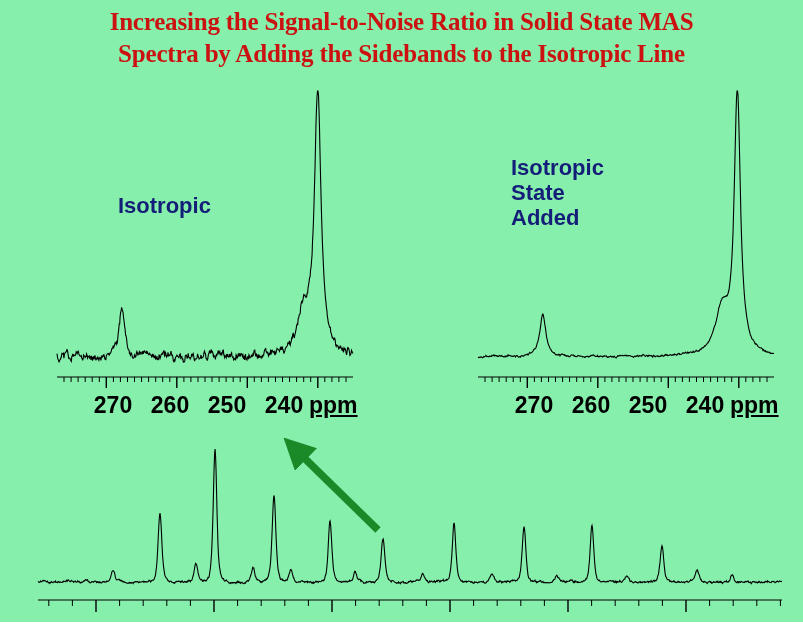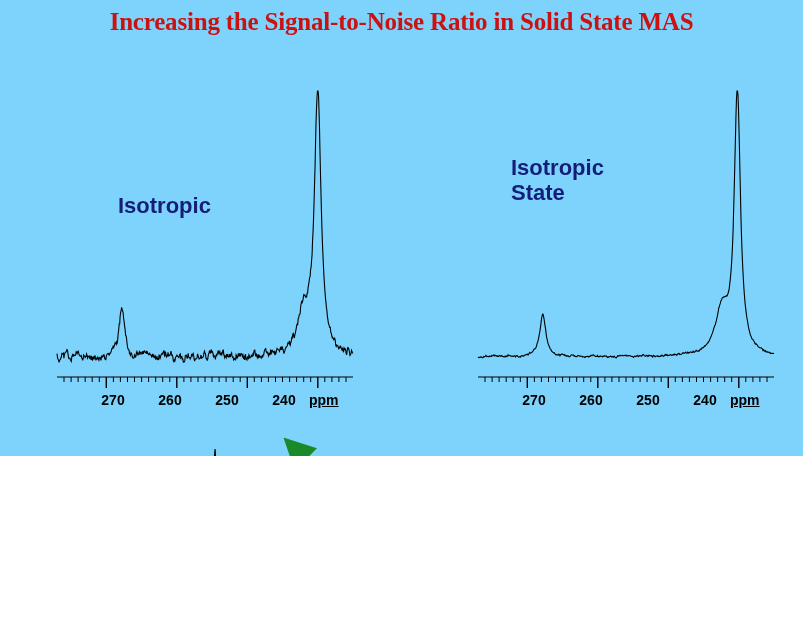--- a/index.html
+++ b/index.html
@@ -3,22 +3,22 @@
 <meta charset="utf-8">
 <style>
   html, body {
     margin: 0;
     padding: 0;
     background: #ffffff;
   }
   #slide {
     position: relative;
     width: 803px;
-    height: 456px;
-    background: #7dd3fc;
+    height: 622px;
+    background: #86efac;
     overflow: hidden;
     font-family: "Liberation Sans", sans-serif;
   }
 
   
   #title-block {
     position: absolute;
     top: 6px;
     left: 0;
     width: 803px;
@@ -44,21 +44,21 @@
     font-size: 22px;
     line-height: 25px;
     white-space: nowrap;
   }
   .annot .aline { display: block; }
 
   .axis-labels {
     position: absolute;
     font-family: "Liberation Sans", sans-serif;
     font-weight: bold;
-    font-size: 14px;
+    font-size: 23px;
     color: #000000;
   }
   .axis-labels span {
     position: absolute;
     transform: translateX(-50%);
     white-space: nowrap;
   }
   .axis-labels span.unit { transform: translateX(0); text-decoration: underline; }
 
   
@@ -78,20 +78,21 @@
     white-space: nowrap;
   }
 </style>
 </head>
 <body>
 
 <div id="slide">
 
   <div id="title-block">
     <span class="tline">Increasing the Signal-to-Noise Ratio in Solid State MAS</span>
+    <span class="tline">Spectra by Adding the Sidebands to the Isotropic Line</span>
   </div>
 
   <div class="panel" style="left:45px; top:85px;">
     <svg width="320" height="315" viewBox="0 0 320 315">
       <polyline id="left-trace" fill="none" stroke="#000000" stroke-width="1.1" points="12.0,268.6 12.5,272.5 13.0,274.2 13.5,275.1 14.0,277.4 14.5,275.7 15.0,274.8 15.5,274.2 15.9,273.0 16.4,271.5 16.9,268.4 17.4,268.8 17.9,268.7 18.4,268.2 18.9,273.1 19.4,269.6 19.9,268.3 20.4,267.2 20.9,267.0 21.4,266.5 21.9,264.6 22.4,264.8 22.9,268.1 23.3,271.0 23.8,273.4 24.3,273.1 24.8,273.2 25.3,274.6 25.8,275.4 26.3,276.4 26.8,271.7 27.3,270.4 27.8,268.9 28.3,271.7 28.8,270.1 29.3,270.6 29.8,270.2 30.3,270.4 30.7,269.6 31.2,266.7 31.7,267.2 32.2,268.5 32.7,266.7 33.2,266.1 33.7,267.9 34.2,270.1 34.7,270.7 35.2,271.1 35.7,270.9 36.2,270.5 36.7,273.1 37.2,273.4 37.7,275.3 38.1,273.7 38.6,270.0 39.1,270.7 39.6,270.9 40.1,272.5 40.6,271.6 41.1,271.3 41.6,269.0 42.1,270.6 42.6,273.0 43.1,271.4 43.6,271.8 44.1,271.1 44.6,272.8 45.1,271.5 45.5,272.2 46.0,274.9 46.5,270.9 47.0,272.4 47.5,275.6 48.0,272.6 48.5,272.0 49.0,274.4 49.5,271.9 50.0,270.3 50.5,273.8 51.0,274.9 51.5,274.1 52.0,272.3 52.5,274.4 52.9,272.3 53.4,273.5 53.9,275.1 54.4,273.0 54.9,272.3 55.4,272.9 55.9,275.4 56.4,272.6 56.9,270.3 57.4,272.1 57.9,271.7 58.4,270.0 58.9,269.7 59.4,271.5 59.9,274.5 60.3,272.8 60.8,275.1 61.3,270.9 61.8,270.0 62.3,268.7 62.8,268.7 63.3,268.5 63.8,269.7 64.3,270.1 64.8,268.2 65.3,268.3 65.8,267.5 66.3,266.1 66.8,263.6 67.3,263.7 67.7,262.7 68.2,260.6 68.7,262.4 69.2,261.1 69.7,259.4 70.2,257.6 70.7,258.1 71.2,259.3 71.7,256.8 72.2,257.9 72.7,254.4 73.2,248.5 73.7,244.6 74.2,239.0 74.7,239.0 75.1,231.8 75.6,227.4 76.1,225.8 76.6,222.3 77.1,224.4 77.6,225.6 78.1,227.9 78.6,233.0 79.1,236.5 79.6,241.1 80.1,244.2 80.6,250.1 81.1,251.0 81.6,254.0 82.1,259.0 82.5,261.7 83.0,264.0 83.5,264.5 84.0,265.1 84.5,268.7 85.0,269.1 85.5,270.3 86.0,267.7 86.5,268.4 87.0,270.2 87.5,272.9 88.0,273.0 88.5,273.2 89.0,272.7 89.5,269.9 89.9,270.7 90.4,272.0 90.9,271.4 91.4,268.0 91.9,266.5 92.4,268.1 92.9,270.5 93.4,268.4 93.9,267.7 94.4,266.7 94.9,269.8 95.4,267.6 95.9,267.2 96.4,268.1 96.9,269.0 97.3,268.9 97.8,266.0 98.3,268.9 98.8,266.5 99.3,265.9 99.8,266.5 100.3,267.8 100.8,267.8 101.3,266.7 101.8,268.8 102.3,266.3 102.8,268.6 103.3,268.8 103.8,269.8 104.3,269.3 104.7,268.4 105.2,269.5 105.7,270.1 106.2,270.1 106.7,271.8 107.2,270.7 107.7,268.8 108.2,272.2 108.7,269.5 109.2,273.1 109.7,271.7 110.2,271.0 110.7,274.6 111.2,271.5 111.7,273.2 112.1,272.3 112.6,274.4 113.1,273.8 113.6,274.3 114.1,269.6 114.6,271.0 115.1,273.3 115.6,271.7 116.1,269.8 116.6,269.1 117.1,268.4 117.6,269.1 118.1,267.5 118.6,266.1 119.1,266.0 119.5,270.7 120.0,269.7 120.5,266.5 121.0,270.9 121.5,272.0 122.0,270.5 122.5,270.8 123.0,267.3 123.5,270.7 124.0,270.1 124.5,270.7 125.0,270.2 125.5,268.7 126.0,266.1 126.5,269.4 126.9,270.4 127.4,270.1 127.9,272.7 128.4,276.1 128.9,276.8 129.4,275.2 129.9,276.5 130.4,272.9 130.9,271.7 131.4,271.4 131.9,270.2 132.4,270.9 132.9,271.6 133.4,271.7 133.9,273.2 134.3,271.0 134.8,269.3 135.3,268.9 135.8,273.1 136.3,272.2 136.8,271.6 137.3,274.1 137.8,274.0 138.3,277.0 138.8,276.4 139.3,276.8 139.8,275.9 140.3,270.8 140.8,270.3 141.3,270.2 141.7,271.7 142.2,273.6 142.7,271.5 143.2,268.3 143.7,272.2 144.2,272.7 144.7,272.6 145.2,274.0 145.7,272.8 146.2,271.9 146.7,268.8 147.2,270.7 147.7,269.2 148.2,268.4 148.7,271.0 149.1,274.1 149.6,276.2 150.1,274.1 150.6,273.8 151.1,273.9 151.6,273.6 152.1,272.4 152.6,268.9 153.1,271.0 153.6,272.4 154.1,274.0 154.6,273.7 155.1,273.4 155.6,271.6 156.1,270.0 156.5,273.6 157.0,272.2 157.5,272.5 158.0,272.2 158.5,271.2 159.0,267.3 159.5,266.0 160.0,268.1 160.5,268.5 161.0,273.3 161.5,273.6 162.0,275.1 162.5,275.2 163.0,272.1 163.5,269.0 163.9,268.6 164.4,266.2 164.9,265.9 165.4,268.5 165.9,266.6 166.4,264.5 166.9,267.2 167.4,266.7 167.9,268.0 168.4,271.5 168.9,270.4 169.4,271.0 169.9,271.8 170.4,274.3 170.9,270.9 171.3,269.9 171.8,270.5 172.3,268.5 172.8,267.5 173.3,265.5 173.8,268.5 174.3,267.7 174.8,266.5 175.3,269.6 175.8,268.8 176.3,268.2 176.8,269.7 177.3,268.1 177.8,265.3 178.3,265.1 178.7,269.0 179.2,270.9 179.7,272.7 180.2,270.7 180.7,271.4 181.2,272.6 181.7,269.2 182.2,270.7 182.7,269.0 183.2,271.4 183.7,272.0 184.2,271.8 184.7,269.0 185.2,272.2 185.7,270.1 186.1,268.6 186.6,267.7 187.1,271.5 187.6,272.3 188.1,271.9 188.6,275.1 189.1,274.7 189.6,273.5 190.1,274.2 190.6,274.7 191.1,269.8 191.6,270.9 192.1,273.6 192.6,271.6 193.1,269.7 193.5,270.8 194.0,269.1 194.5,270.3 195.0,268.3 195.5,271.3 196.0,268.9 196.5,268.7 197.0,269.1 197.5,271.3 198.0,270.2 198.5,273.8 199.0,271.4 199.5,275.0 200.0,270.5 200.5,269.3 200.9,274.2 201.4,274.2 201.9,275.0 202.4,271.5 202.9,272.9 203.4,274.3 203.9,269.8 204.4,270.8 204.9,272.8 205.4,272.3 205.9,271.8 206.4,270.5 206.9,271.7 207.4,271.3 207.9,269.2 208.3,270.0 208.8,267.4 209.3,265.3 209.8,265.2 210.3,269.2 210.8,271.3 211.3,268.5 211.8,270.4 212.3,272.5 212.8,270.8 213.3,272.0 213.8,269.4 214.3,272.5 214.8,271.1 215.3,271.4 215.7,271.9 216.2,273.0 216.7,271.4 217.2,270.8 217.7,271.8 218.2,269.8 218.7,269.9 219.2,266.7 219.7,264.9 220.2,264.1 220.7,263.6 221.2,266.5 221.7,267.5 222.2,267.0 222.7,267.6 223.1,269.5 223.6,270.8 224.1,267.8 224.6,269.6 225.1,269.3 225.6,264.6 226.1,269.4 226.6,265.9 227.1,265.2 227.6,266.1 228.1,267.4 228.6,266.7 229.1,266.3 229.6,268.7 230.1,267.3 230.5,269.1 231.0,268.3 231.5,266.0 232.0,263.6 232.5,264.2 233.0,264.3 233.5,264.6 234.0,265.1 234.5,266.3 235.0,264.7 235.5,261.8 236.0,264.8 236.5,261.7 237.0,263.6 237.5,262.5 237.9,264.5 238.4,266.0 238.9,268.1 239.4,267.5 239.9,265.7 240.4,263.3 240.9,262.7 241.4,261.9 241.9,261.4 242.4,260.4 242.9,257.8 243.4,258.1 243.9,258.6 244.4,255.8 244.9,259.4 245.3,260.3 245.8,257.5 246.3,256.1 246.8,252.5 247.3,252.9 247.8,249.0 248.3,248.4 248.8,251.4 249.3,253.0 249.8,250.0 250.3,248.4 250.8,245.7 251.3,242.9 251.8,239.7 252.3,238.9 252.7,239.4 253.2,233.7 253.7,232.9 254.2,229.8 254.7,229.6 255.2,228.2 255.7,221.0 256.2,218.5 256.7,215.8 257.2,217.3 257.7,216.0 258.2,213.3 258.7,209.9 259.2,210.6 259.7,209.8 260.1,210.2 260.6,212.0 261.1,212.4 261.6,212.0 262.1,208.1 262.6,208.0 263.1,202.5 263.6,199.6 264.1,196.5 264.6,192.7 265.1,191.7 265.6,184.7 266.1,182.0 266.6,175.5 267.1,169.2 267.5,156.9 268.0,147.6 268.5,134.7 269.0,119.3 269.5,100.6 270.0,83.5 270.5,60.8 271.0,38.3 271.5,23.6 272.0,12.0 272.5,6.0 273.0,6.0 273.5,10.0 274.0,25.2 274.5,42.6 274.9,62.7 275.4,85.4 275.9,105.2 276.4,125.2 276.9,142.1 277.4,157.5 277.9,169.0 278.4,180.1 278.9,190.1 279.4,198.5 279.9,205.8 280.4,212.4 280.9,217.1 281.4,222.4 281.9,225.5 282.3,230.6 282.8,233.9 283.3,237.7 283.8,239.3 284.3,241.0 284.8,242.4 285.3,242.4 285.8,247.6 286.3,248.2 286.8,251.0 287.3,252.9 287.8,252.4 288.3,253.5 288.8,254.8 289.3,254.2 289.7,253.3 290.2,255.1 290.7,260.2 291.2,261.4 291.7,260.0 292.2,260.2 292.7,260.7 293.2,262.4 293.7,263.6 294.2,261.8 294.7,262.9 295.2,262.5 295.7,261.4 296.2,263.5 296.7,263.6 297.1,265.7 297.6,262.5 298.1,266.0 298.6,266.6 299.1,263.1 299.6,264.4 300.1,263.7 300.6,264.7 301.1,267.9 301.6,269.8 302.1,266.3 302.6,263.0 303.1,263.7 303.6,263.1 304.1,265.0 304.5,267.5 305.0,270.4 305.5,269.8 306.0,268.4 306.5,265.3 307.0,266.6 307.5,267.7 308.0,268.5"></polyline>
       <g id="left-axis">
           <line x1="12" y1="292" x2="308" y2="292" stroke="#000" stroke-width="1.2"></line>
           <line x1="19.0" y1="292" x2="19.0" y2="297" stroke="#000" stroke-width="1"></line>
           <line x1="26.1" y1="292" x2="26.1" y2="297" stroke="#000" stroke-width="1"></line>
           <line x1="33.1" y1="292" x2="33.1" y2="297" stroke="#000" stroke-width="1"></line>
@@ -195,20 +196,21 @@
           <line x1="286.9" y1="292" x2="286.9" y2="297" stroke="#000" stroke-width="1"></line>
           <line x1="293.9" y1="292" x2="293.9" y2="297" stroke="#000" stroke-width="1"></line>
           <line x1="301.0" y1="292" x2="301.0" y2="297" stroke="#000" stroke-width="1"></line>
         </g>
     </svg>
   </div>
 
   <div class="annot" style="left:511px; top:155px;">
     <span class="aline">Isotropic</span>
     <span class="aline">State</span>
+    <span class="aline">Added</span>
   </div>
 
   <div class="axis-labels" style="left:466px; top:392px; width:320px; height:26px;">
     <span style="left:68px;">270</span>
     <span style="left:125px;">260</span>
     <span style="left:182px;">250</span>
     <span style="left:239px;">240</span>
     <span class="unit" style="left:264px;">ppm</span>
   </div>
 

